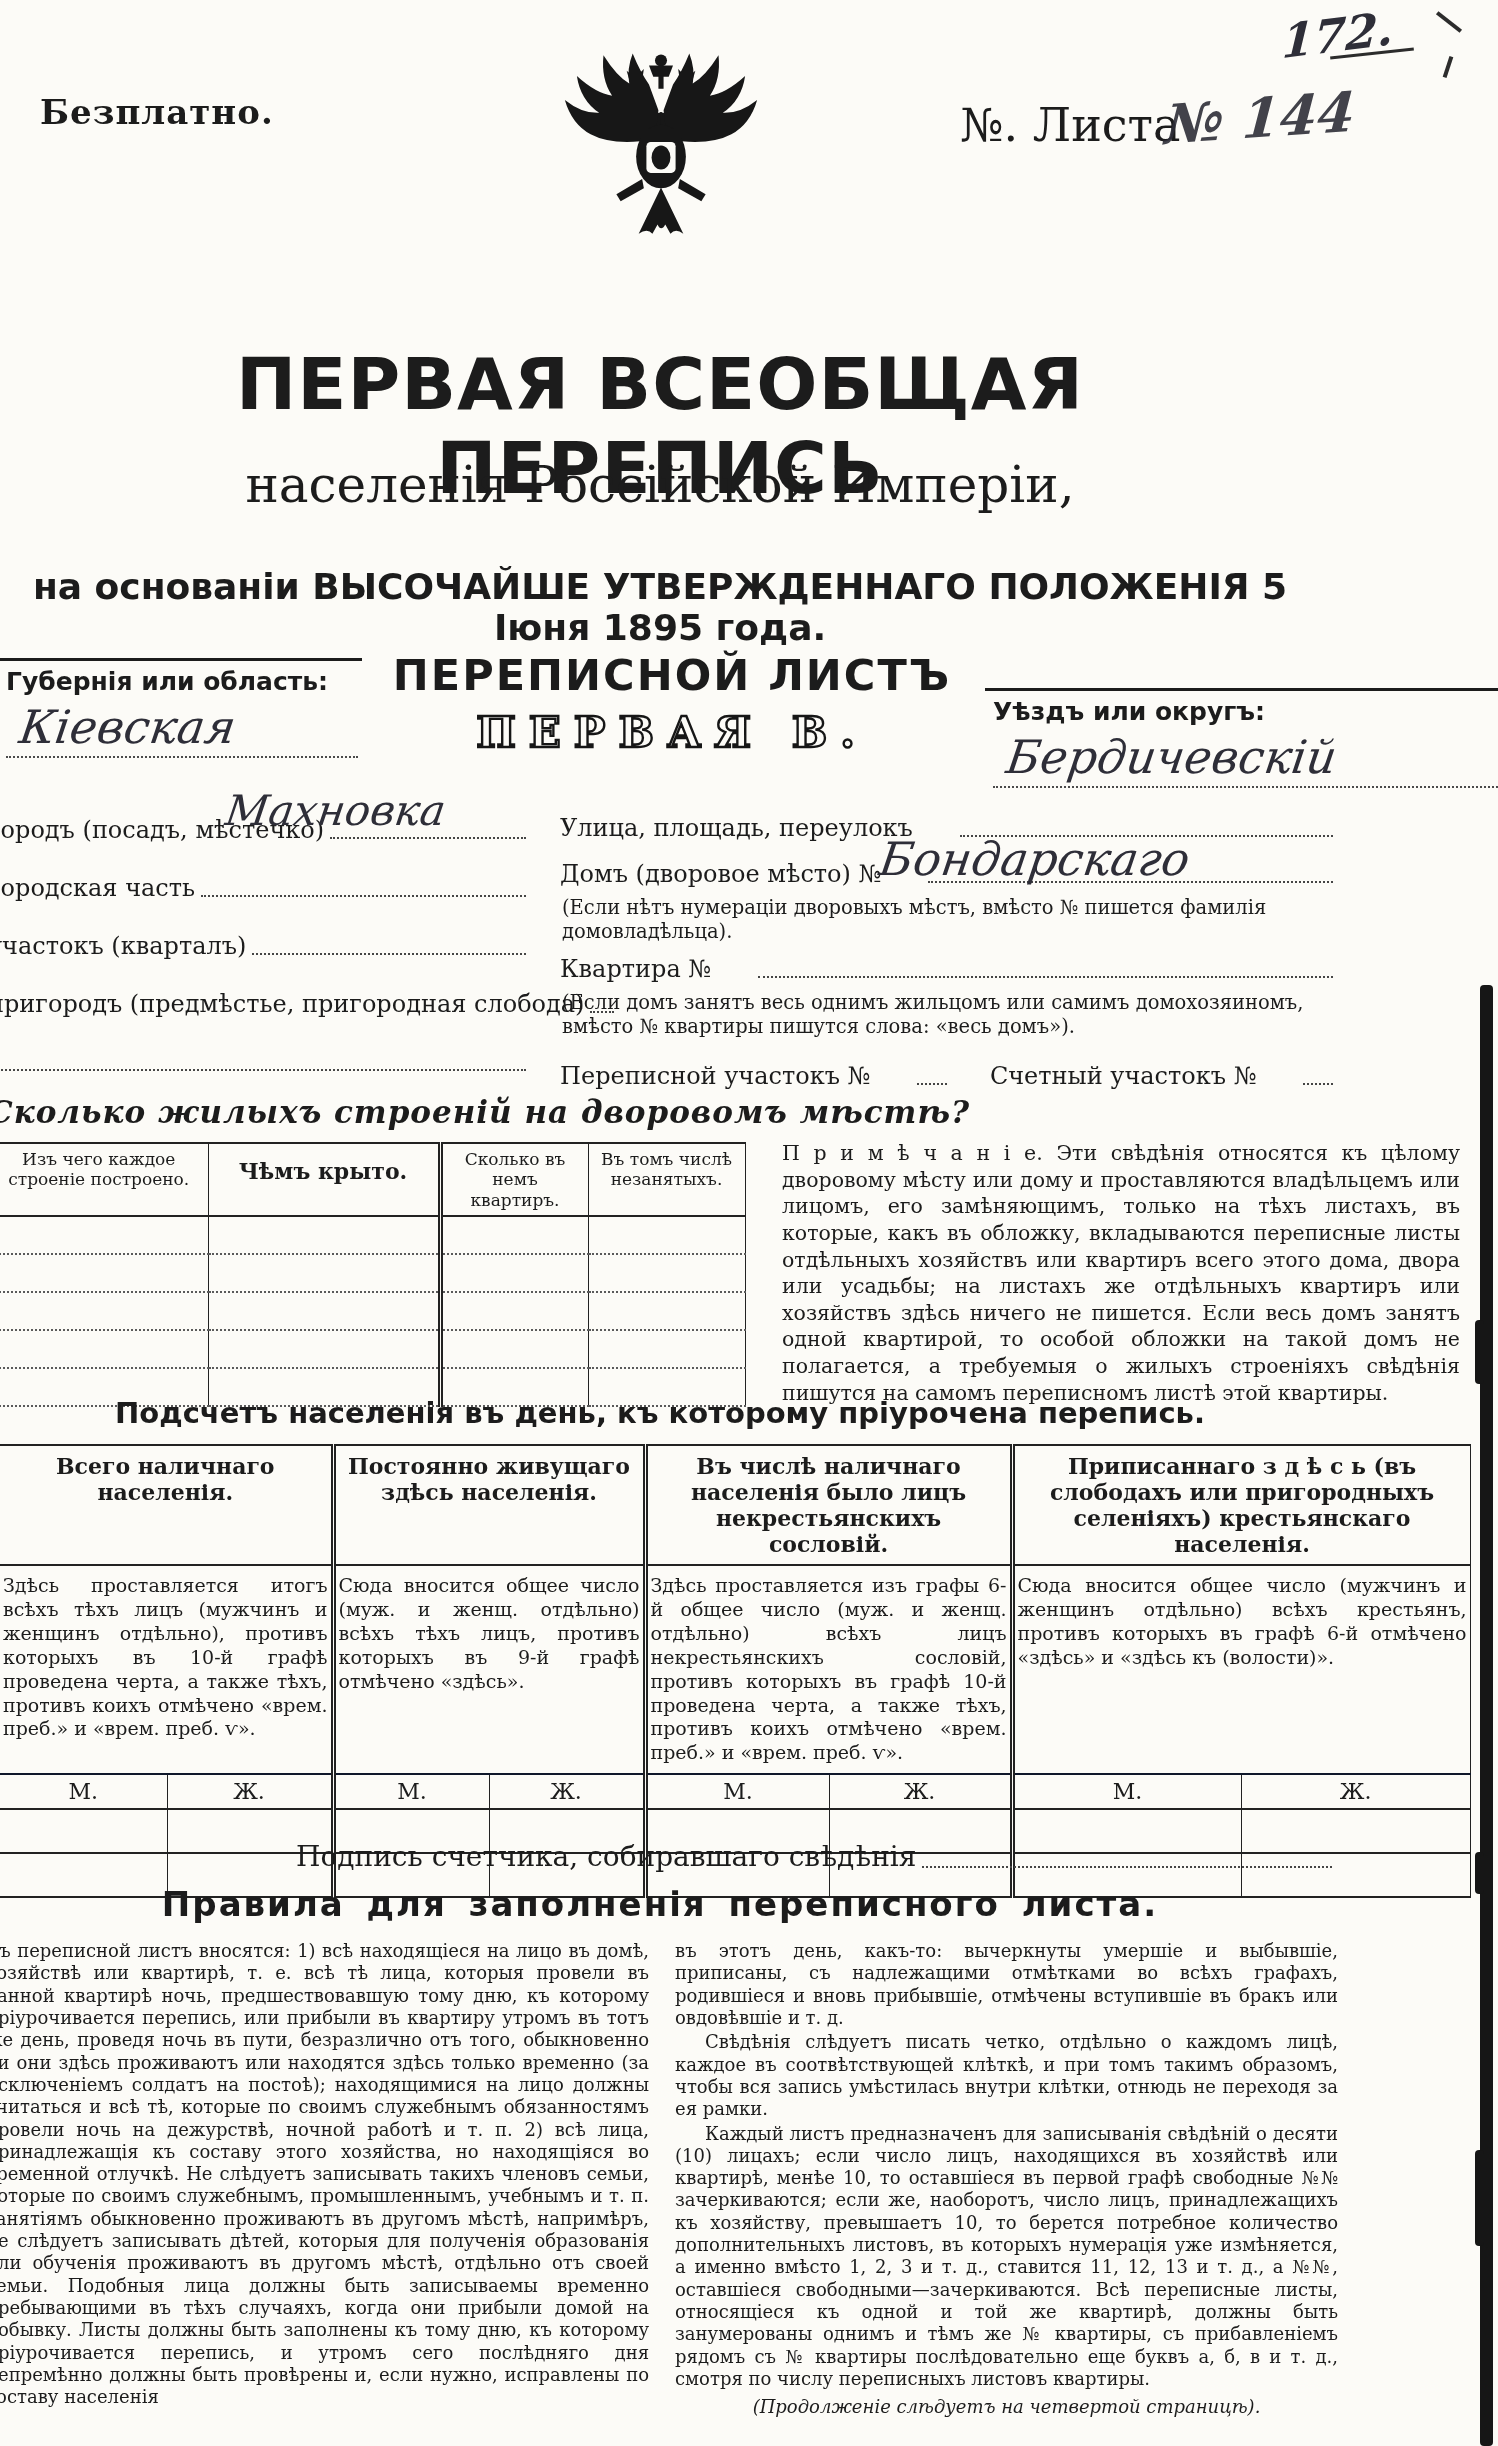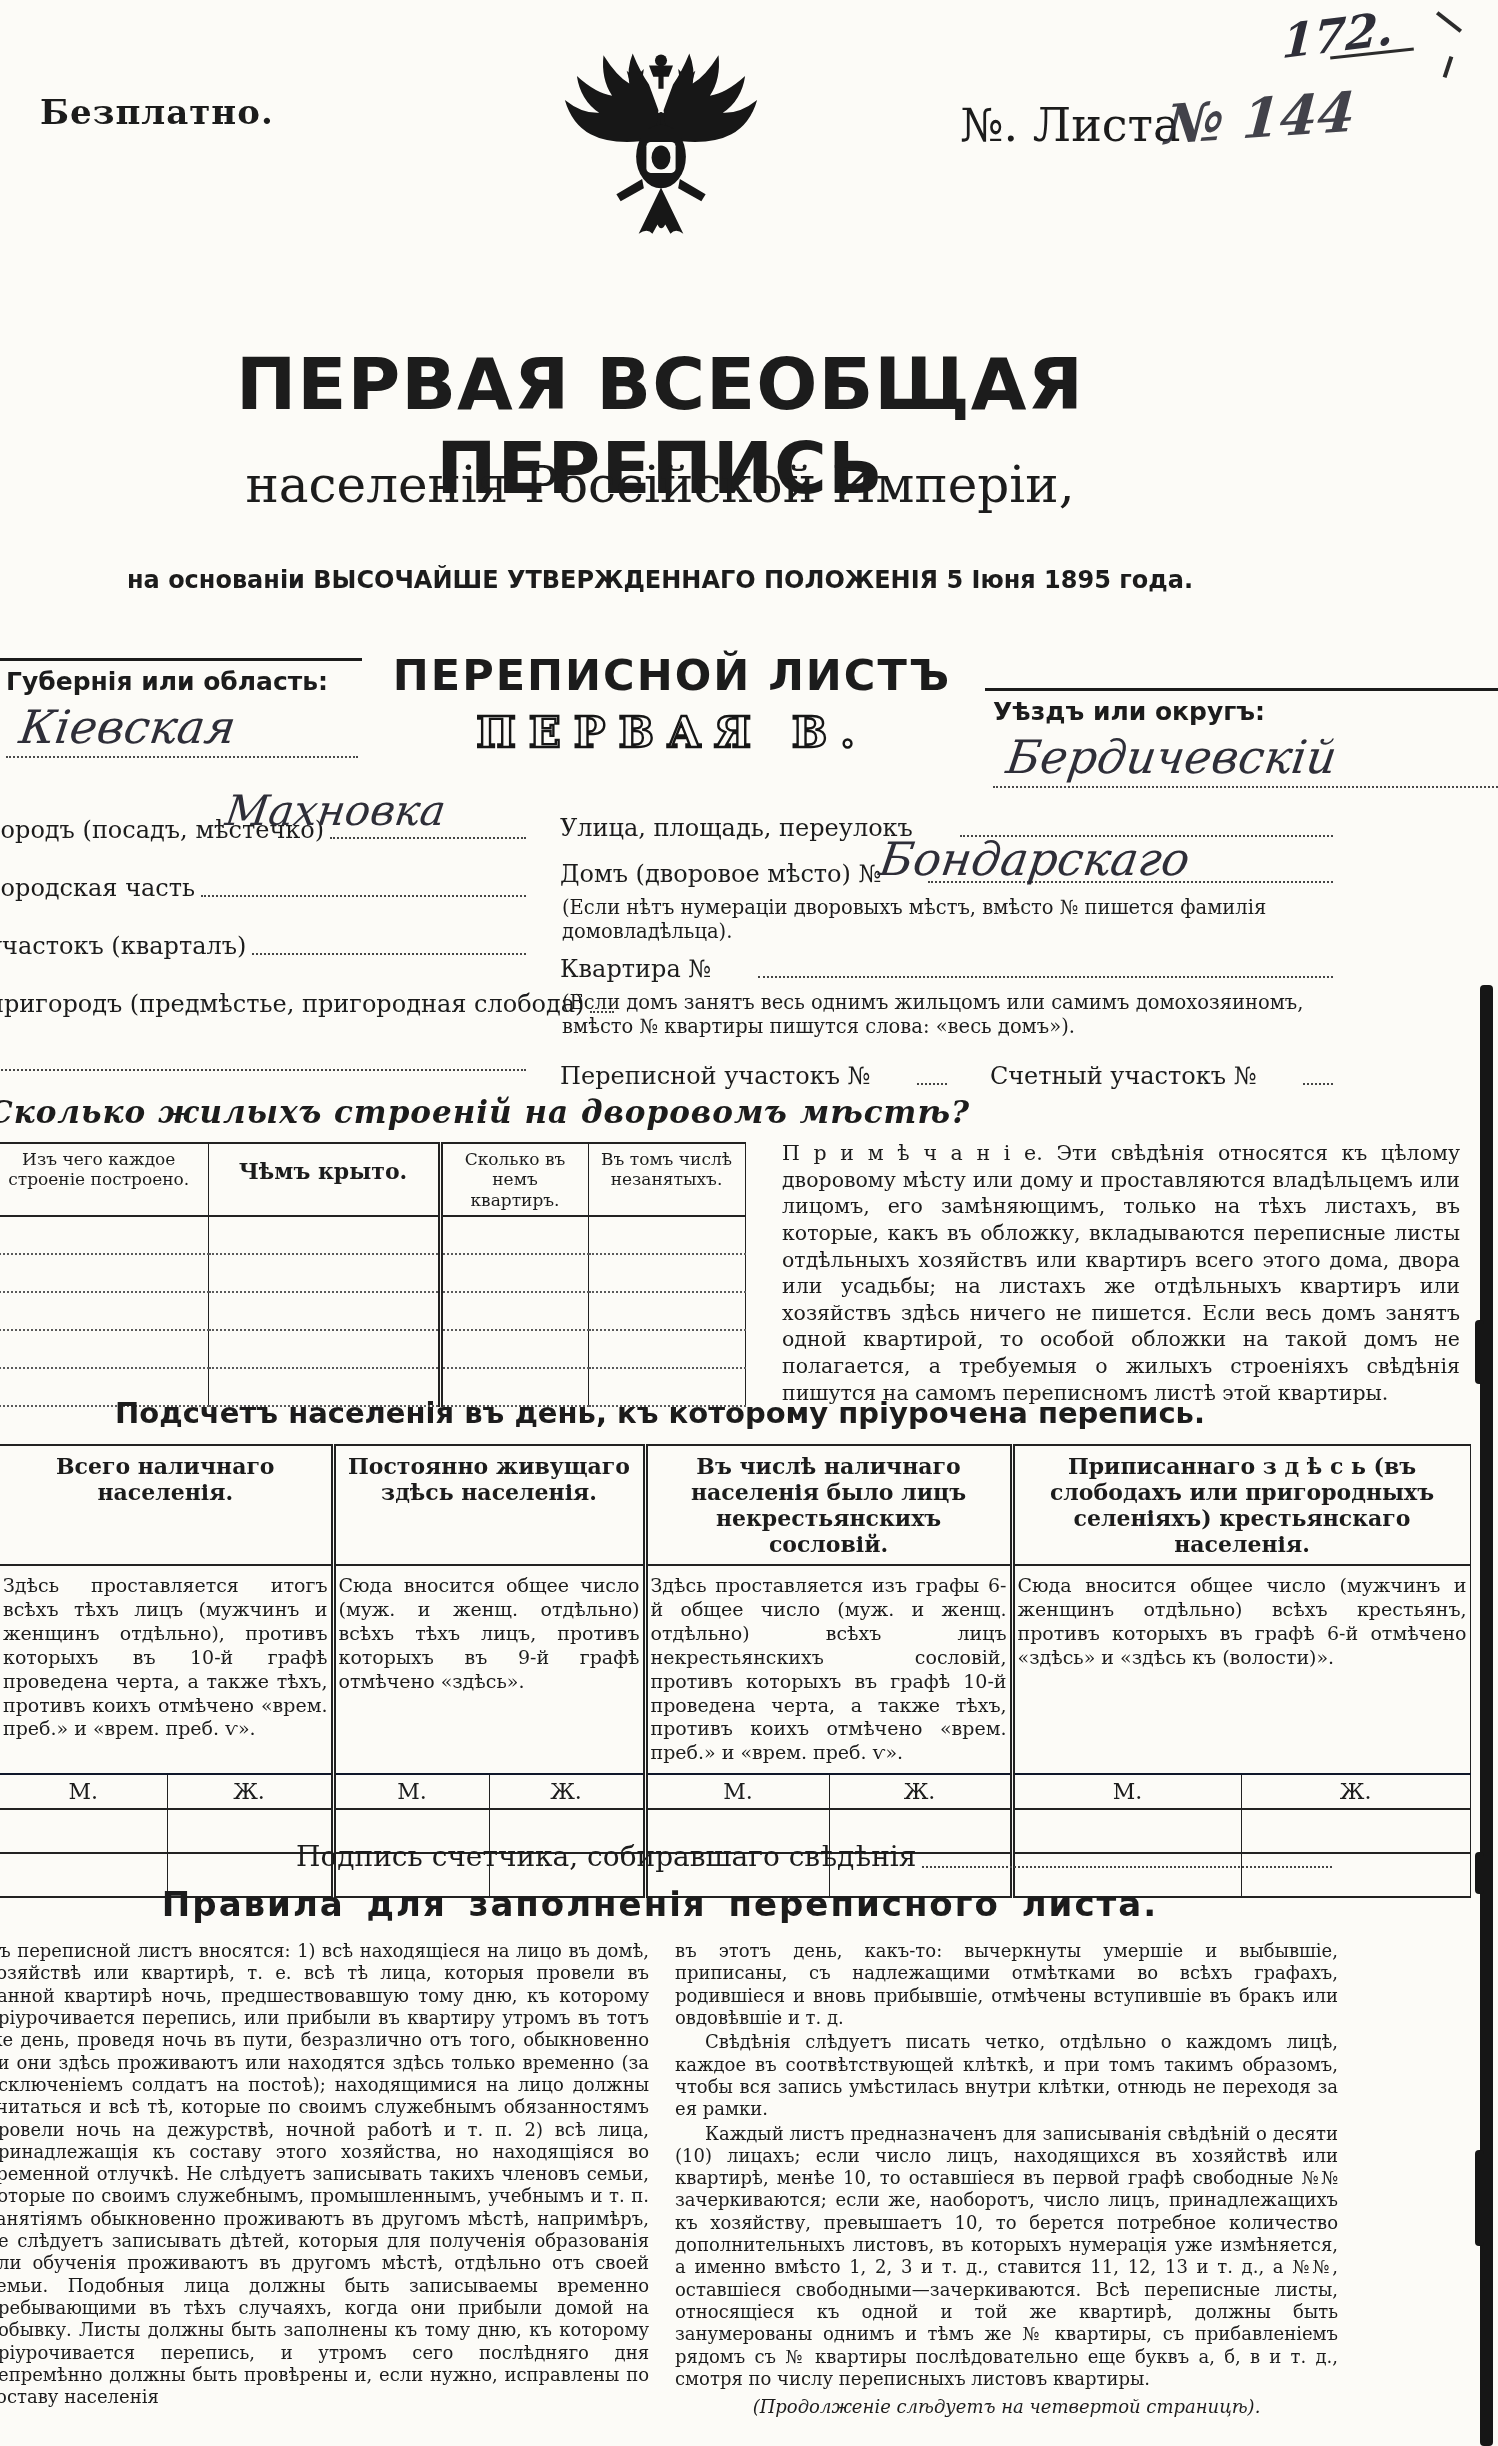--- a/index.html
+++ b/index.html
@@ -16,21 +16,21 @@
   .page-no-hw{position:absolute;left:1282px;top:8px;font-size:46px;font-weight:bold;transform:rotate(-7deg) skewX(-10deg);}
   .hw-dash1{position:absolute;left:1330px;top:52px;width:84px;height:3px;background:#2c2c2c;transform:rotate(-6deg);}
   .hw-dash2{position:absolute;left:1434px;top:20px;width:30px;height:4px;background:#2c2c2c;transform:rotate(38deg);}
   .corner-tick{position:absolute;left:1446px;top:56px;width:4px;height:22px;background:#2c2c2c;transform:rotate(18deg);}
 
   .eagle{position:absolute;left:558px;top:48px;}
 
   
   .title1{top:342px;font-family:"DejaVu Sans",sans-serif;font-weight:800;font-size:72px;letter-spacing:1px;}
   .title2{top:456px;font-size:50px;}
-  .title3{top:566px;font-family:"DejaVu Sans",sans-serif;font-weight:bold;font-size:24px;}
+  .title3{top:566px;font-family:"DejaVu Sans",sans-serif;font-weight:bold;font-size:36px;}
 
   
   .box-label{font-family:"DejaVu Sans",sans-serif;font-weight:bold;font-size:25px;}
   .hw-line{border-bottom:2.5px dotted #4a4a4a;min-height:58px;display:flex;align-items:flex-end;padding:0 0 2px 14px;}
   .hw-lg{font-size:46px;transform:skewX(-8deg);}
   .gub-box{position:absolute;left:0;top:658px;width:352px;border-top:3px solid #1c1c1c;padding:6px 4px 0 6px;}
   .uyezd-box{position:absolute;left:985px;top:688px;width:505px;border-top:3px solid #1c1c1c;padding:6px 8px 0;}
   .center-head{position:absolute;left:372px;top:650px;width:600px;text-align:center;}
   .list-title{font-family:"DejaVu Sans",sans-serif;font-weight:800;font-size:43px;letter-spacing:2px;}
   .form-title{margin-top:8px;font-size:42px;font-weight:bold;letter-spacing:13px;color:#fcfbf7;

